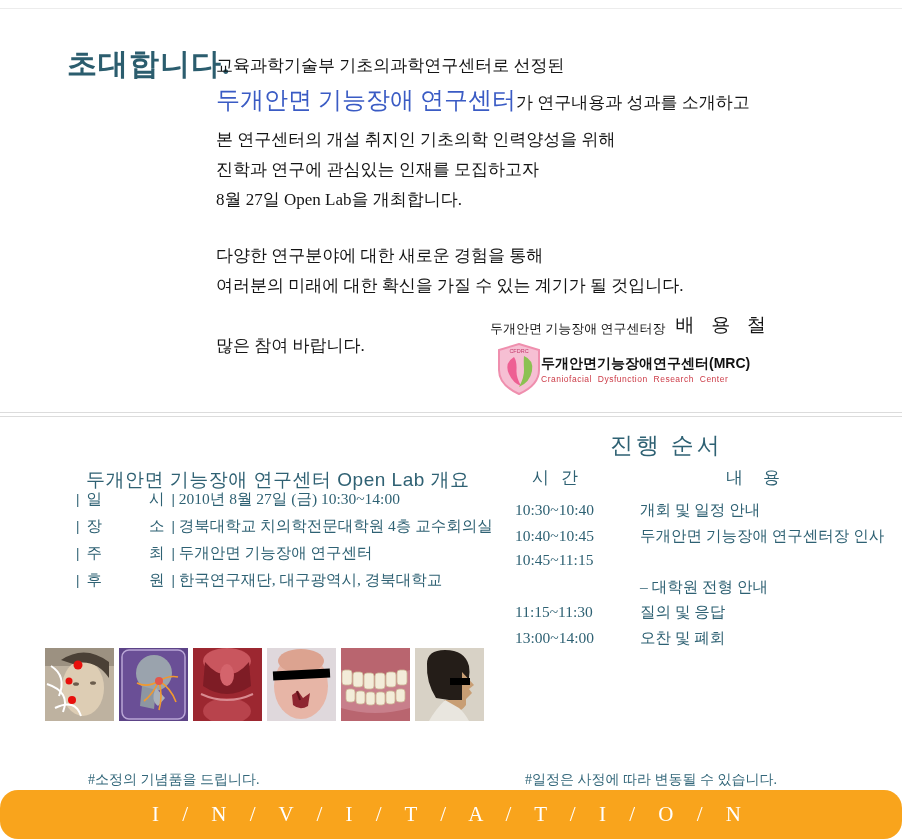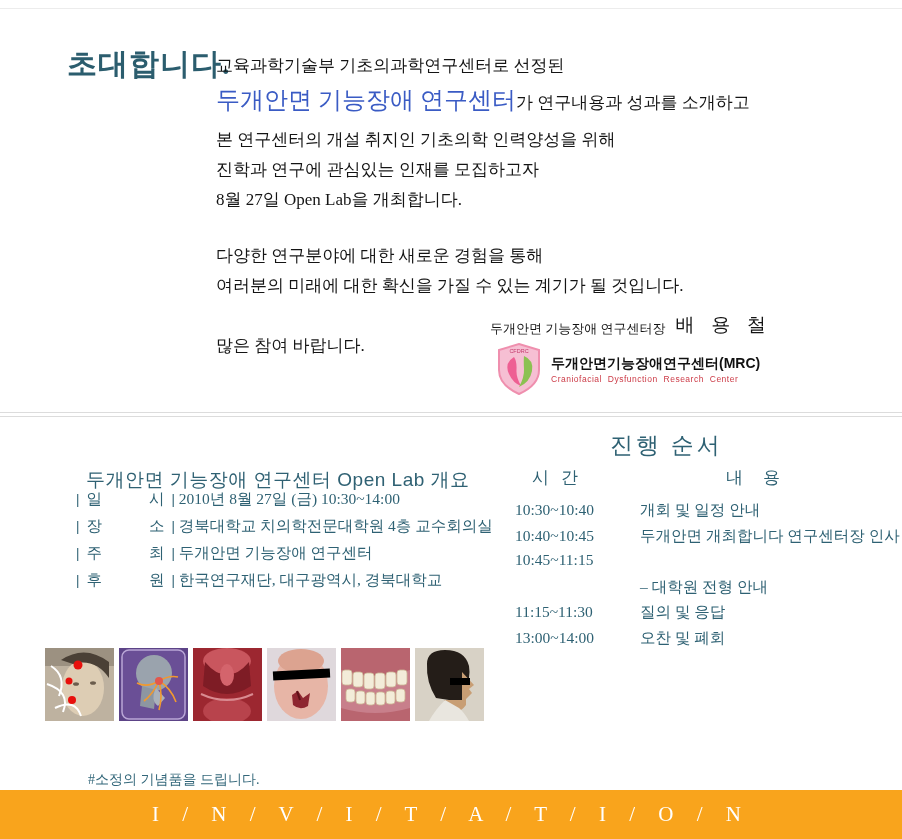--- a/index.html
+++ b/index.html
@@ -17,21 +17,21 @@
   .hl3{left:200px;top:112px;}
   .hl4{left:200px;top:142px;}
   .hl5{left:200px;top:172px;font-size:23px;}
   .hl6{left:200px;top:228px;}
   .hl7{left:200px;top:258px;}
   .hl8{left:200px;top:318px;}
   .signature{position:absolute;left:490px;top:312px;display:flex;align-items:flex-end;gap:10px;white-space:nowrap;}
   .sig-role{font-size:13px;color:#141414;}
   .sig-name{font-size:19px;color:#141414;letter-spacing:6px;font-weight:500;}
 
-  .logo{position:absolute;left:497px;top:343px;display:flex;align-items:center;gap:10px;justify-content:flex-end;}
+  .logo{position:absolute;left:497px;top:343px;display:flex;align-items:center;justify-content:flex-end;}
   .logo-text{display:flex;flex-direction:column;gap:1px;}
   .logo-ko{font-size:14px;font-weight:bold;color:#111;font-family:"Liberation Sans",sans-serif;white-space:nowrap;}
   .logo-en{font-size:8.5px;color:#cc3b47;letter-spacing:0.5px;word-spacing:3px;
            font-family:"Liberation Sans",sans-serif;white-space:nowrap;}
 
   .divider{position:absolute;top:412px;left:0;width:902px;height:5px;
            border-top:1px solid #dcdcdc;border-bottom:1px solid #dcdcdc;box-sizing:border-box;}
 
   
   .ov-heading{position:absolute;left:70px;top:451px;margin:16px;font-size:19px;font-weight:normal;
@@ -56,21 +56,21 @@
   .sch-rows{position:absolute;left:515px;top:500px;color:#2e6173;font-size:15.5px;}
   .s-row{display:flex;align-items:baseline;height:25.6px;white-space:nowrap;}
   .s-time{display:inline-block;width:125px;}
   .s-content{display:inline-block;}
 
   
   .note{position:absolute;top:757px;font-size:14px;color:#33677a;white-space:nowrap;}
   .note-left{left:88px;}
   .note-right{left:525px;}
   .banner{position:absolute;left:0;top:790px;width:902px;height:49px;background:#f9a41c;
-          display:flex;align-items:center;justify-content:center;}
+          display:flex;align-items:center;justify-content:center;border-radius:18px;}
   .banner span{color:#ffffff;font-size:21px;letter-spacing:9px;font-family:"Liberation Serif",serif;white-space:nowrap;}
 </style>
 </head>
 <body>
 
 <div class="page">
   <div class="top-rule"></div>
 
   <section class="hero">
     <h1 class="title">초대합니다.</h1>
@@ -226,38 +226,39 @@
     <span class="sch-col sch-col-time">시 간</span>
     <span class="sch-col sch-col-content">내 용</span>
 
     <div class="sch-rows">
       <div class="s-row">
         <span class="s-time">10:30~10:40</span>
         <span class="s-content">개회 및 일정 안내</span>
       </div>
       <div class="s-row">
         <span class="s-time">10:40~10:45</span>
-        <span class="s-content">두개안면 개최합니다 연구센터장 인사</span>
+        <span class="s-content">두개안면 기능장애 연구센터장 인사</span>
       </div>
       <div class="s-row">
         <span class="s-time">10:45~11:15</span>
       </div>
       <div class="s-row">
         <span class="s-time"></span>
         <span class="s-content">– 대학원 전형 안내</span>
       </div>
       <div class="s-row">
         <span class="s-time">11:15~11:30</span>
         <span class="s-content">질의 및 응답</span>
       </div>
       <div class="s-row">
         <span class="s-time">13:00~14:00</span>
         <span class="s-content">오찬 및 폐회</span>
       </div>
     </div>
   </section>
 
   <p class="note note-left">#소정의 기념품을 드립니다.</p>
+  <p class="note note-right">#일정은 사정에 따라 변동될 수 있습니다.</p>
 
   <div class="banner">
     <span>I / N / V / I / T / A / T / I / O / N</span>
   </div>
 </div>
 
 </body></html>

